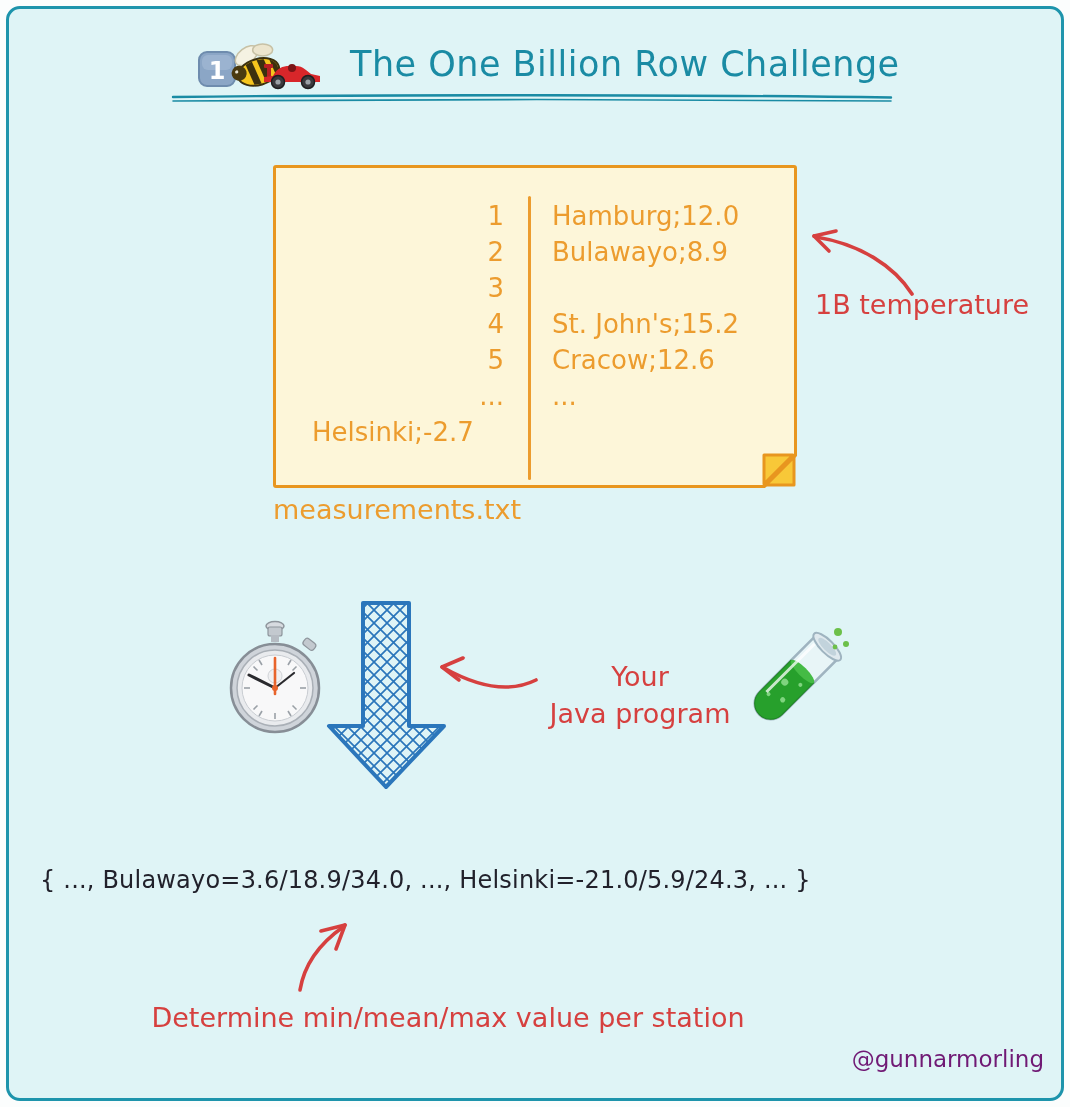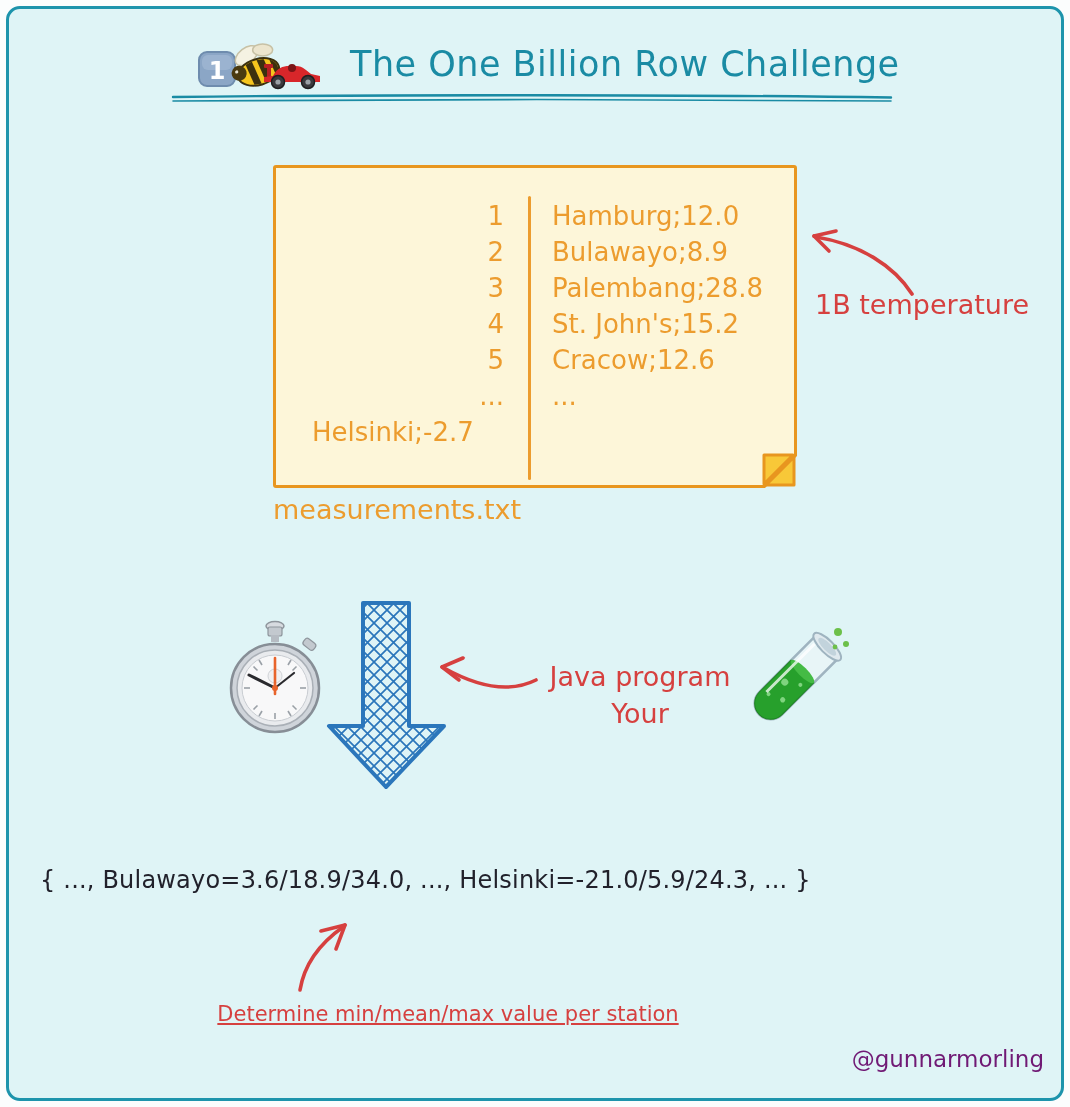--- a/index.html
+++ b/index.html
@@ -24,21 +24,21 @@
   .line-text { padding-left:36px; white-space:nowrap;text-align:right; }
   .note-divider { position:absolute; left:252px; top:28px; width:3px; height:284px;
                   background:#ec9c2e; border-radius:2px; }
   .note-fold { position:absolute; right:-4px; bottom:-4px; }
   .note-caption { position:absolute; left:273px; top:494px; width:524px; text-align:left;
                   font-size:27px; color:#ec9c2e; }
 
   .red-label { position:absolute; color:#d6403f; text-align:center; }
   .input-label { left:800px; top:288px; width:244px; font-size:27px; line-height:34px; }
   .program-label { left:490px; top:658px; width:300px; font-size:27px; line-height:37px; }
-  .result-label { left:85px; top:1002px; width:726px; font-size:21px;text-decoration:underline; }
+  .result-label { left:85px; top:1002px; width:726px; font-size:27px; }
 
   .output-line { position:absolute; left:40px; top:866px; width:990px; text-align:left;
                  font-size:24px; color:#21212b; letter-spacing:0.2px; white-space:nowrap; }
 
   .handle { position:absolute; right:26px; top:1046px; font-size:23px; color:#701a75; }
 </style>
 </head>
 <body>
 
 <div class="canvas">
@@ -93,21 +93,20 @@
         <div class="note-row">
           <span class="line-num">1</span>
           <span class="line-text">Hamburg;12.0</span>
         </div>
         <div class="note-row">
           <span class="line-num">2</span>
           <span class="line-text">Bulawayo;8.9</span>
         </div>
         <div class="note-row">
           <span class="line-num">3</span>
-          <span class="line-text">Palembang;28.8</span>
         </div>
         <div class="note-row">
           <span class="line-num">4</span>
           <span class="line-text">St. John's;15.2</span>
         </div>
         <div class="note-row">
           <span class="line-num">5</span>
           <span class="line-text">Cracow;12.6</span>
         </div>
         <div class="note-row">
@@ -176,22 +175,22 @@
   </svg>
 
   <svg class="abs" style="left:430px; top:650px;" width="112" height="50" viewBox="0 0 112 50">
     <g stroke="#d6403f" stroke-width="3.6" fill="none" stroke-linecap="round">
       <path d="M106 30 C 80 43, 48 37, 14 18"></path>
       <path d="M12 17 L33 8"></path>
       <path d="M12 17 L29 30"></path>
     </g>
   </svg>
   <div class="red-label program-label">
+    <div>Your</div>
     <div>Java program</div>
-    <div>Your</div>
   </div>
 
   <svg class="abs" style="left:734px; top:616px;" width="122" height="128" viewBox="0 0 122 128">
     <g transform="rotate(45 60 64)">
       <path d="M44 19 L44 97 A16 16 0 0 0 76 97 L76 19 Z" fill="#eef5f8" fill-opacity="0.55" stroke="#9fb4c0" stroke-width="2.5"></path>
       <path d="M44 52 L44 97 A16 16 0 0 0 76 97 L76 52 Z" fill="#27a02c" stroke="#1d8322" stroke-width="1"></path>
       <ellipse cx="60" cy="52" rx="16" ry="4.5" fill="#45bb45"></ellipse>
       <circle cx="55" cy="72" r="3.5" fill="#7fd47f"></circle>
       <circle cx="66" cy="86" r="2.6" fill="#7fd47f"></circle>
       <circle cx="52" cy="92" r="2" fill="#7fd47f"></circle>

